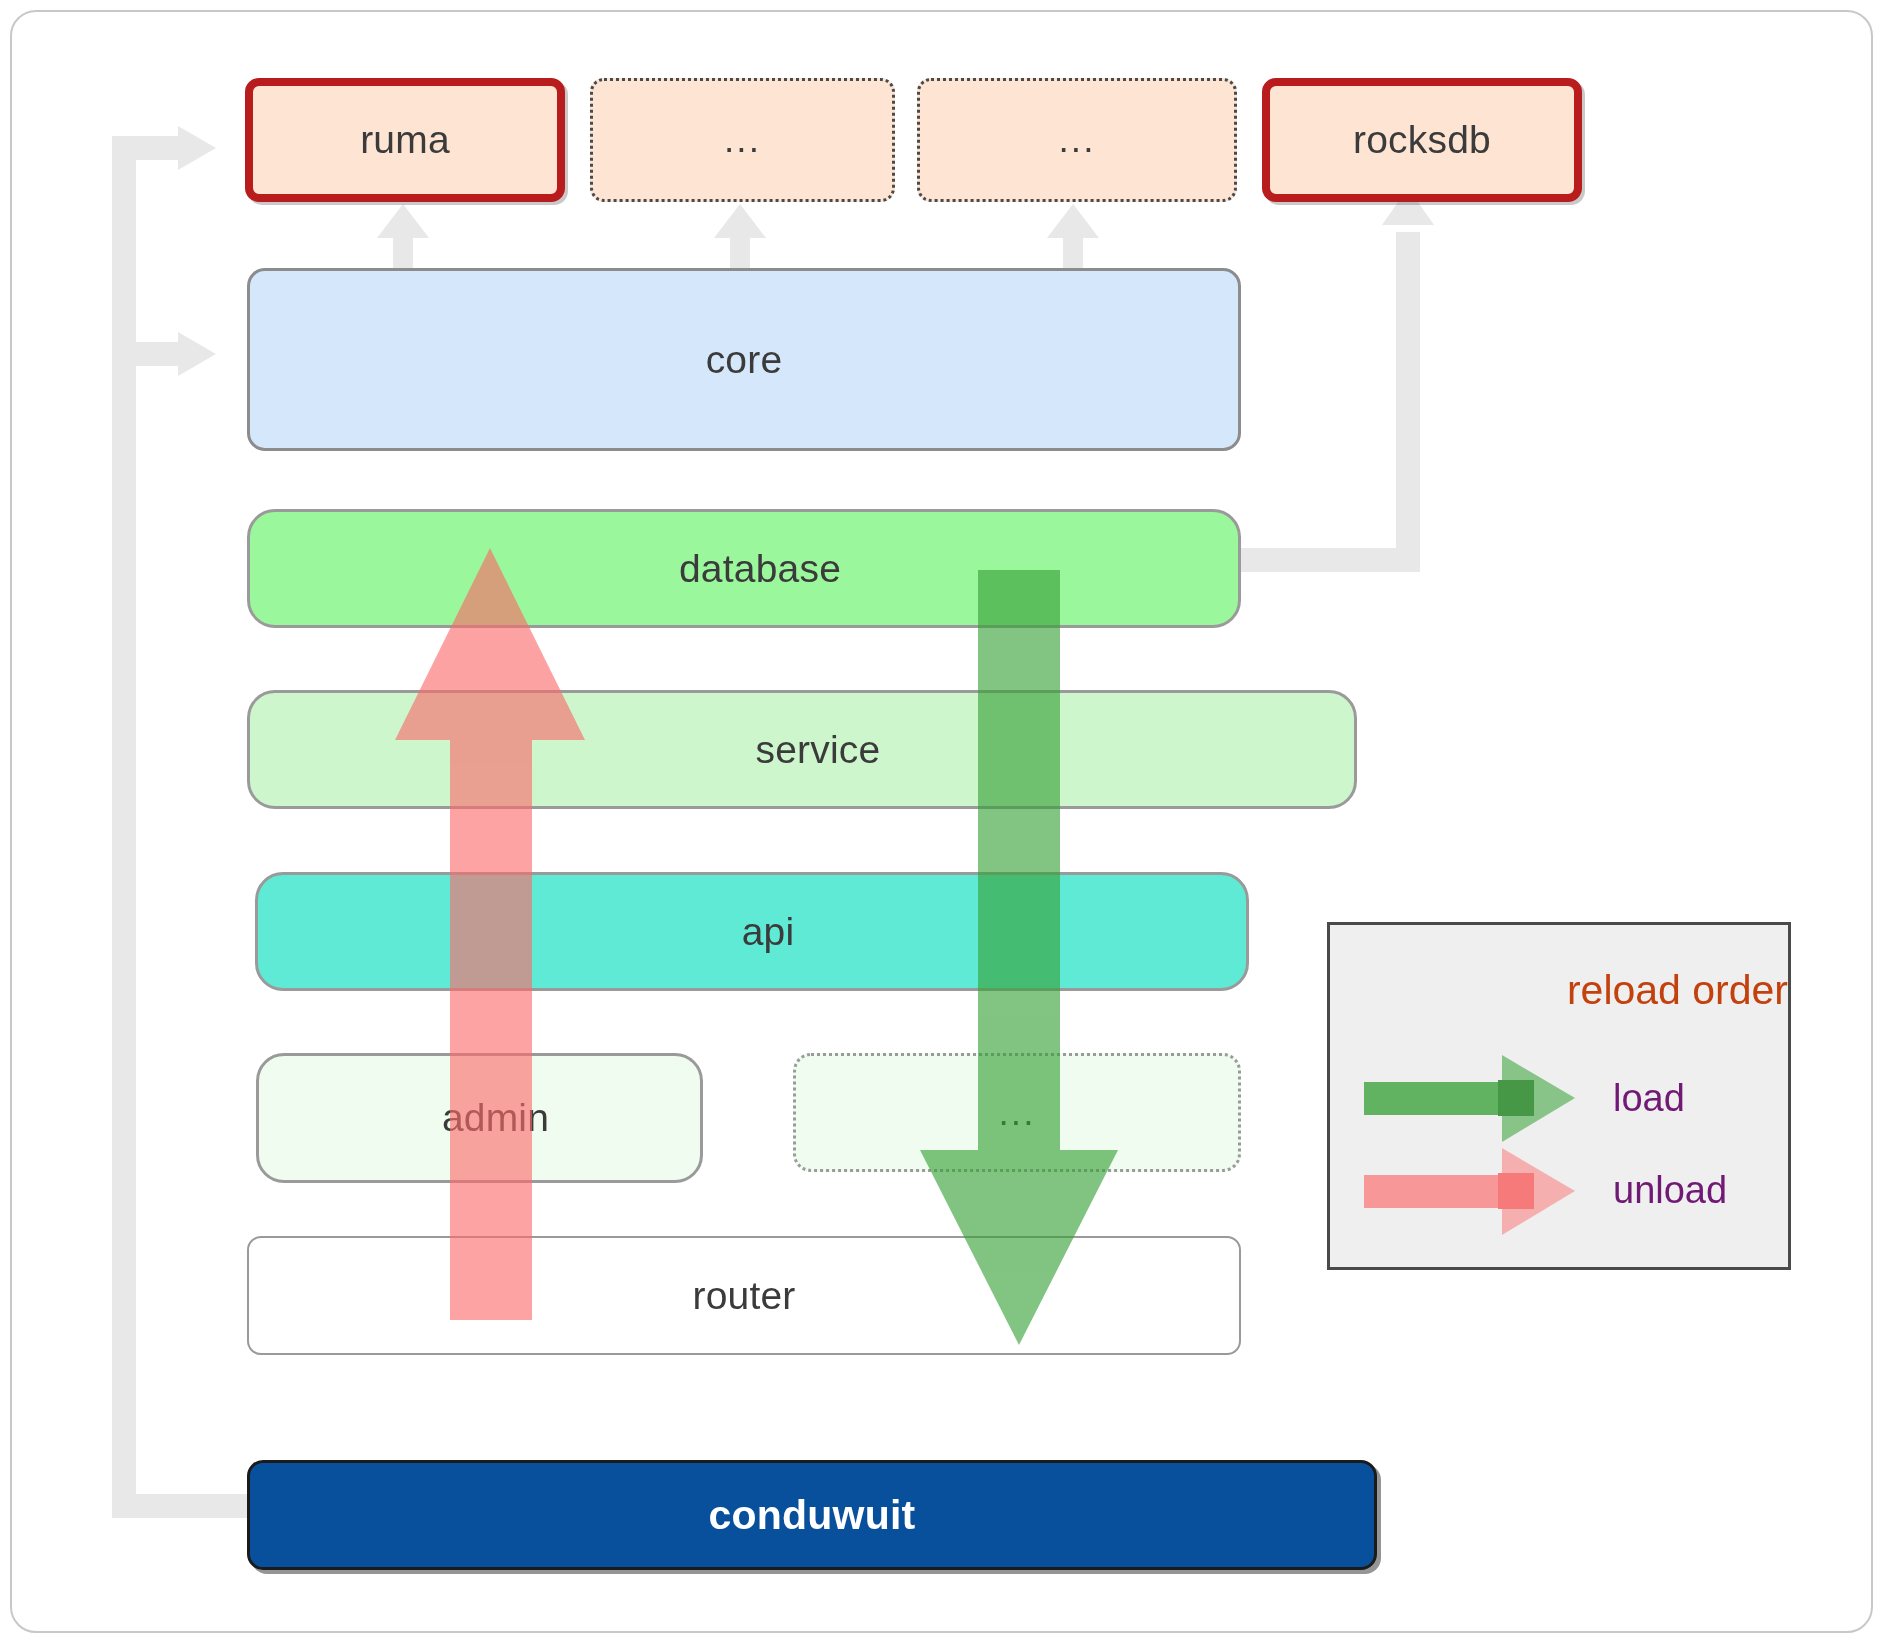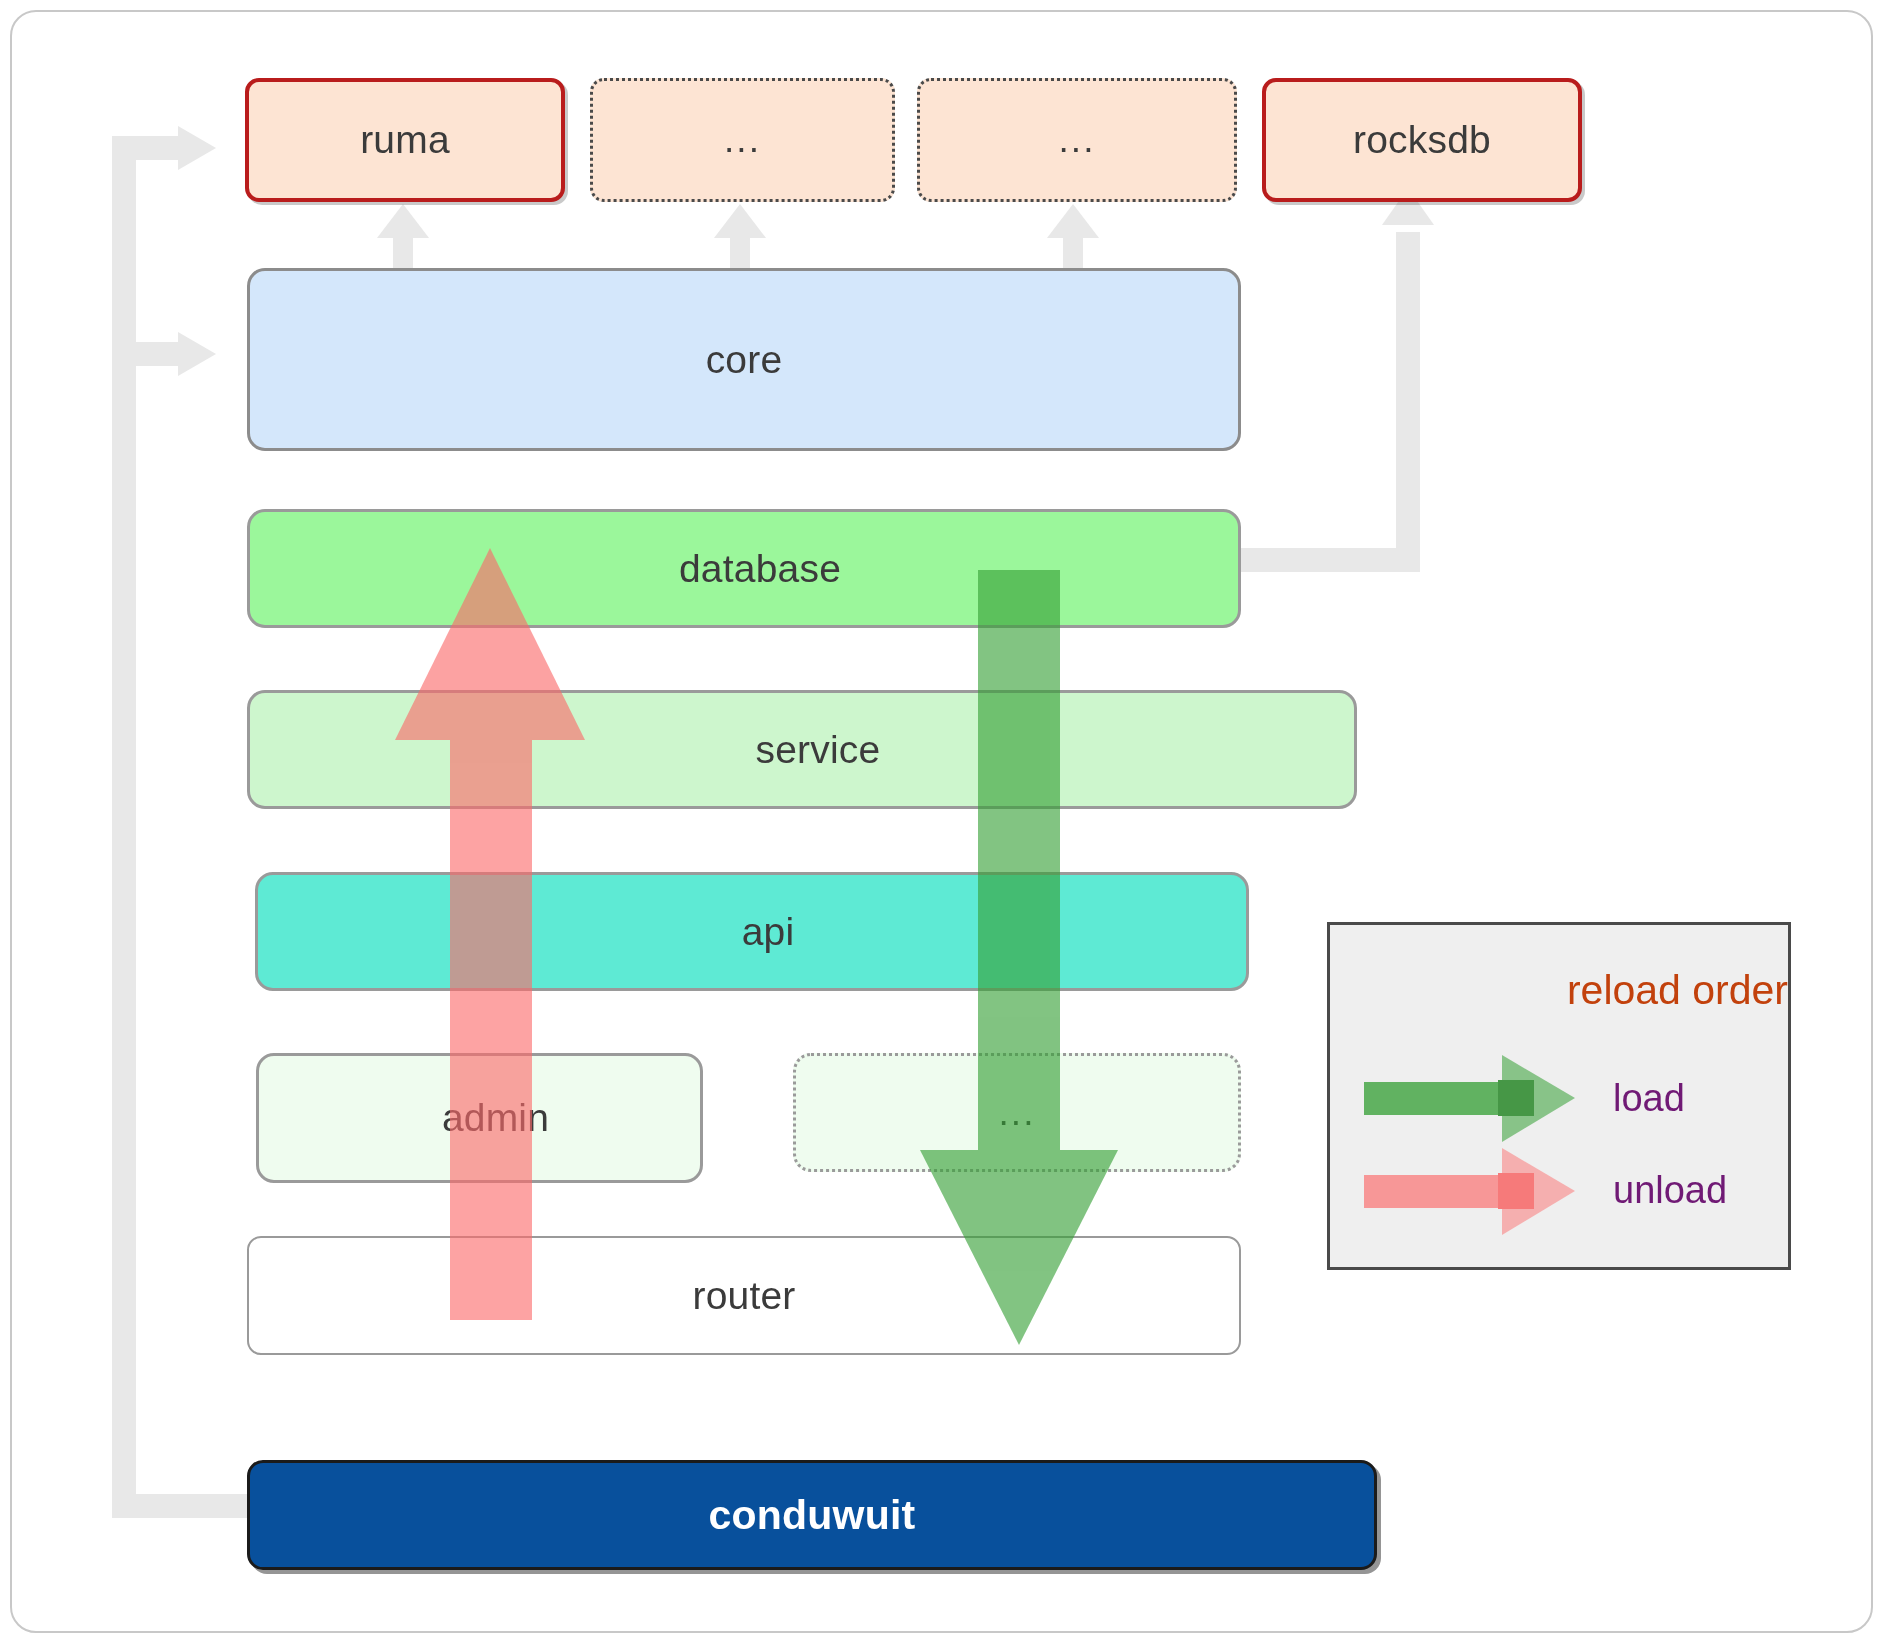--- a/index.html
+++ b/index.html
@@ -39,35 +39,35 @@
     border-radius: 14px;
     font-size: 39px;
     color: #3b3b3b;
     letter-spacing: .2px;
     white-space: nowrap;
   }
   .node.dots { font-size: 37px; letter-spacing: 2px; }
 
   .ext {
     background: #fde4d3;
-    border: 4px solid #b91c1c;
+    border: 8px solid #b91c1c;
     box-shadow: 3px 3px 0 rgba(60,60,60,.28);
   }
   .ext-dotted {
     background: #fde4d3;
     border: 3px dotted #4a4a4a;
   }
   .core-box {
     background: #d4e7fb;
     border: 3px solid #8c8c8c;
     border-radius: 18px;
   }
   .lane {
     border: 3px solid #9a9a9a;
-    border-radius: 18px;
+    border-radius: 28px;
     padding-left: 32px;
   }
   .lane-db   { background: #9bf79b; }
   .lane-svc  { background: #cdf6cd; }
   .lane-api  { background: #5eead4; margin-left: 8px; }
   .lane-adm  { background: #effcef; }
   .lane-dots { background: #effcef; border: 3px dotted #9a9a9a; }
   .lane-router { background: #ffffff; border: 2px solid #9a9a9a; }
 
   .app-box {

